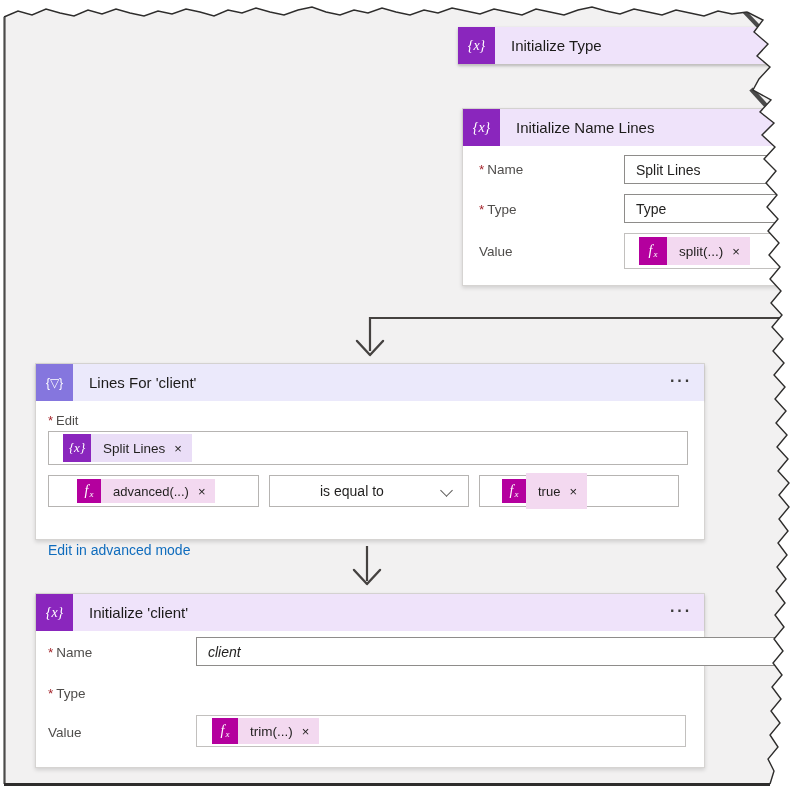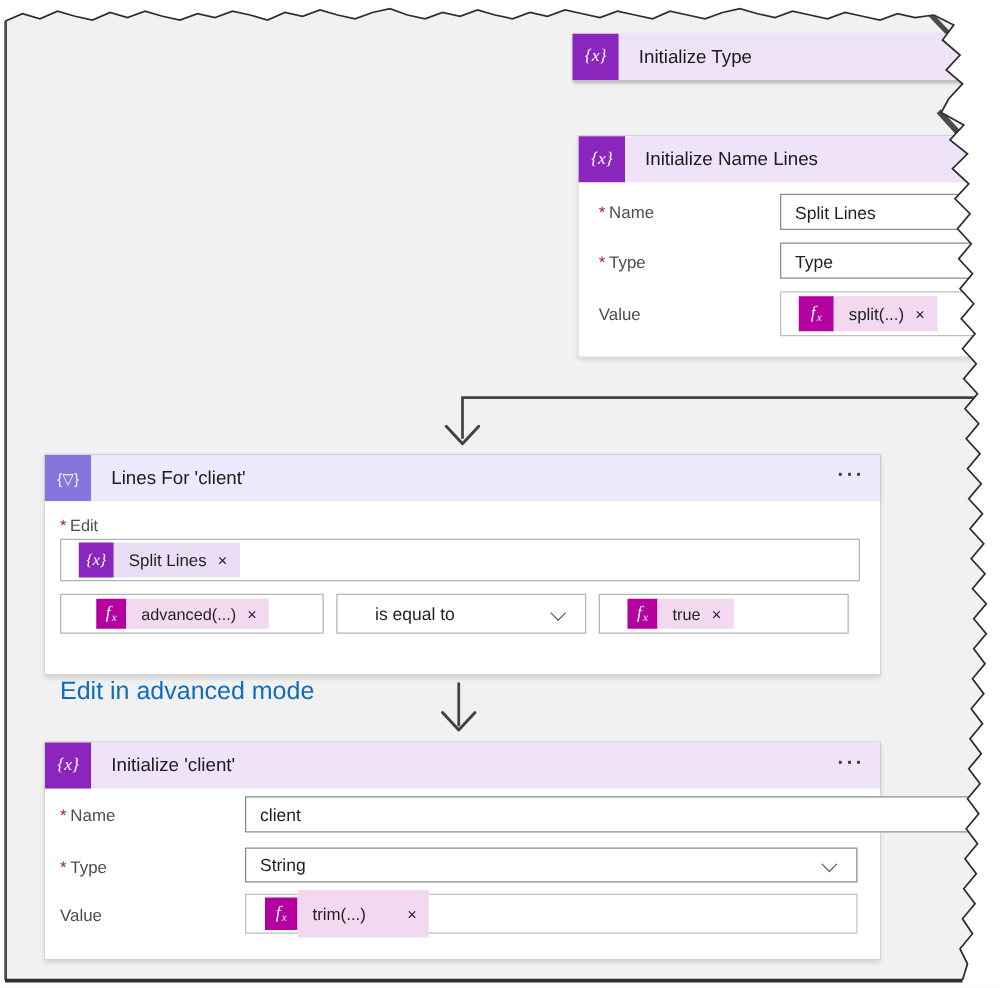--- a/index.html
+++ b/index.html
@@ -21,34 +21,34 @@
   .hdr-band{flex:1;display:flex;align-items:center;position:relative;}
   .hdr-title{padding-left:16px;font-size:15px;color:#1c1b1a;}
   .dots{position:absolute;right:12px;top:45%;transform:translateY(-50%);font-size:16px;
         font-weight:bold;color:#3b3a39;letter-spacing:2px;cursor:pointer;}
   .body{position:absolute;left:0;top:37px;right:0;bottom:0;background:#fff;}
   .flabel{position:absolute;font-size:13.5px;color:#4f4d4b;display:flex;align-items:center;}
   .req{color:#a4262c;margin-right:3px;}
   .input{position:absolute;background:#fff;border:1px solid #8e8c8a;display:flex;align-items:center;
          padding-left:11px;font-size:14px;color:#201f1e;box-sizing:border-box;}
   .vbox{position:absolute;background:#fff;border:1px solid #c2c0be;display:flex;align-items:center;
-        box-sizing:border-box;}
+        box-sizing:border-box;padding-left:20px;}
   .pill{display:flex;align-items:center;height:28px;flex:none;}
   .pill .picon{width:28px;height:28px;flex:none;display:flex;align-items:center;justify-content:center;color:#fff;}
   .fx-bg{background:#b4009e;}
   .vx-bg{background:#8a26bd;font-family:"Liberation Serif",serif;font-style:italic;font-size:13px;}
   .picon .fi{font-style:italic;font-family:"Liberation Serif",serif;font-size:14px;}
   .picon .fsub{font-size:9px;font-style:italic;font-family:"Liberation Serif",serif;margin-left:1px;position:relative;top:3px;}
   .plabel{height:28px;display:flex;align-items:center;background:#f3d9f0;padding:0 10px 0 12px;
           font-size:13.5px;color:#201f1e;white-space:nowrap;}
   .plabel.purple{background:#eadef7;}
   .px{margin-left:9px;font-size:13px;color:#201f1e;cursor:pointer;}
   .chev{position:absolute;width:8px;height:8px;border-right:1.6px solid #5a5856;
         border-bottom:1.6px solid #5a5856;transform:rotate(45deg);}
-  .link{position:absolute;font-size:20px;color:#0f6cbd;cursor:pointer;}
+  .link{position:absolute;font-size:14px;color:#0f6cbd;cursor:pointer;}
   .optext{font-size:14px;color:#201f1e;padding-left:30px;}
 </style>
 </head>
 <body>
 
 <div class="canvas">
 
   <svg class="connectors" width="800" height="790" viewBox="0 0 800 790">
     <path d="M739,6 L759,27" stroke="#4a4a4a" stroke-width="4" fill="none"></path>
     <path d="M751,89 L770,110" stroke="#4a4a4a" stroke-width="4.5" fill="none"></path>
@@ -157,21 +157,21 @@
         <span class="optext">is equal to</span>
         <span class="chev" style="right:17px;top:10px;"></span>
       </div>
 
       <div class="vbox" style="left:443px;top:74px;width:200px;height:32px;padding-left:22px;border-color:#b6b4b2;">
         <div class="pill" style="height:24px;">
           <span class="picon fx-bg" style="width:24px;height:24px;">
               <span class="fi">f</span>
               <span class="fsub">x</span>
             </span>
-          <span class="plabel" style="height:24px;font-size:13px;">
+          <span class="plabel" style="height:36px;font-size:13px;">
               <span>true</span>
               <span class="px">×</span>
             </span>
         </div>
       </div>
 
       <div class="link" style="left:12px;top:141px;">Edit in advanced mode</div>
     </div>
   </div>
 
@@ -183,43 +183,39 @@
       <div class="hdr-band var-band">
         <span class="hdr-title">Initialize 'client'</span>
         <span class="dots">···</span>
       </div>
     </div>
     <div class="body">
       <div class="flabel" style="left:12px;top:7px;height:28px;">
         <span class="req">*</span>
         <span>Name</span>
       </div>
-      <div class="input" style="left:160px;top:6px;width:589px;height:29px;">
+      <div class="input" style="left:160px;top:6px;width:589px;height:29px;font-style:italic;">
         <span>client</span>
       </div>
 
       <div class="flabel" style="left:12px;top:48px;height:28px;">
         <span class="req">*</span>
         <span>Type</span>
-      </div>
-      <div class="input" style="left:160px;top:47px;width:490px;height:28px;">
-        <span>String</span>
-        <span class="chev" style="right:17px;top:8px;"></span>
       </div>
 
       <div class="flabel" style="left:12px;top:87px;height:28px;">
         <span>Value</span>
       </div>
       <div class="vbox" style="left:160px;top:84px;width:490px;height:32px;padding-left:15px;">
         <div class="pill" style="height:26px;">
           <span class="picon fx-bg" style="width:26px;height:26px;">
               <span class="fi">f</span>
               <span class="fsub">x</span>
             </span>
-          <span class="plabel" style="height:38px;gap:24px;">
+          <span class="plabel" style="height:26px;">
               <span>trim(...)</span>
               <span class="px">×</span>
             </span>
         </div>
       </div>
     </div>
   </div>
 
   <svg class="torn" width="800" height="790" viewBox="0 0 800 790">
     <path fill="#ffffff" fill-rule="evenodd" d="M0,0 H800 V790 H0 Z

